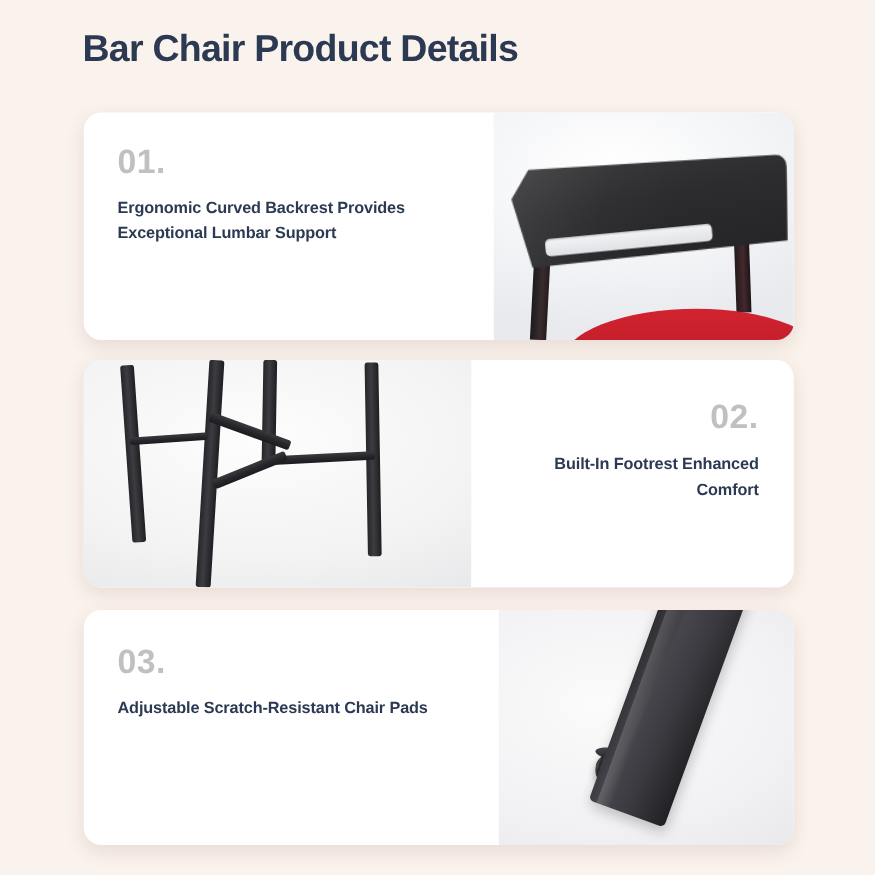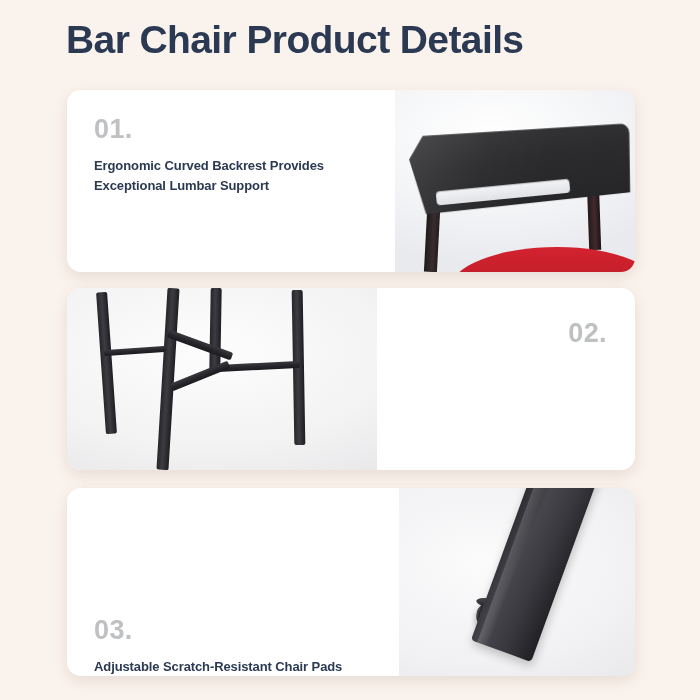--- a/index.html
+++ b/index.html
@@ -20,21 +20,21 @@
     width: 700px;
     height: 700px;
     box-sizing: border-box;
   }
 
   
   .page-title {
     position: absolute;
     left: 66px;
     top: 16px;
-    font-size: 39px;
+    font-size: 30px;
     font-weight: bold;
     letter-spacing: -0.6px;
     color: #2b3a52;
     line-height: 48px;
     white-space: nowrap;
   }
 
   
   .card {
     position: absolute;
@@ -62,21 +62,21 @@
     background: #f2f3f5;
   }
 
   
   .card-1 .text-pane { width: 328px; padding: 24px 26px 16px 27px; order: 1; }
   .card-1 .img-pane  { order: 2; }
 
   .card-2 .text-pane { width: 258px; padding: 30px 28px 16px 20px; order: 2; text-align: right; align-items: flex-end; }
   .card-2 .img-pane  { order: 1; }
 
-  .card-3 .text-pane { width: 332px; padding: 26px 26px 0 27px; order: 1; justify-content: flex-end; }
+  .card-3 .text-pane { width: 332px; padding: 26px 26px 0 27px; order: 1; }
   .card-3 .img-pane  { order: 2; }
 
   .card-num {
     font-size: 27px;
     font-weight: bold;
     color: #bfc0c1;
     letter-spacing: 0.4px;
     line-height: 30px;
     margin-bottom: 12px;
   }
@@ -250,20 +250,21 @@
       <div class="bar" style="left:46%; top:0%; width:3.4%; height:46%; transform:rotate(1deg);"></div>
       <div class="bar" style="left:73%; top:1%; width:3.6%; height:85%; transform:rotate(-1deg);"></div>
 
       <div class="bar h" style="left:12%; top:33%; width:20%; height:3.4%; transform:rotate(-4deg);"></div>
       <div class="bar h" style="left:48%; top:41%; width:27%; height:3.6%; transform:rotate(-3deg);"></div>
       <div class="bar h" style="left:32%; top:29%; width:22%; height:4.2%; transform:rotate(20deg);"></div>
       <div class="bar h" style="left:33%; top:46%; width:20%; height:4.2%; transform:rotate(-22deg);"></div>
     </div>
     <div class="text-pane">
       <div class="card-num">02.</div>
+      <div class="card-desc">Built-In Footrest Enhanced Comfort</div>
     </div>
   </div>
 
   <div class="card card-3">
     <div class="text-pane">
       <div class="card-num">03.</div>
       <div class="card-desc">Adjustable Scratch-Resistant Chair Pads</div>
     </div>
     <div class="img-pane">
       <div class="photo3-bg"></div>

